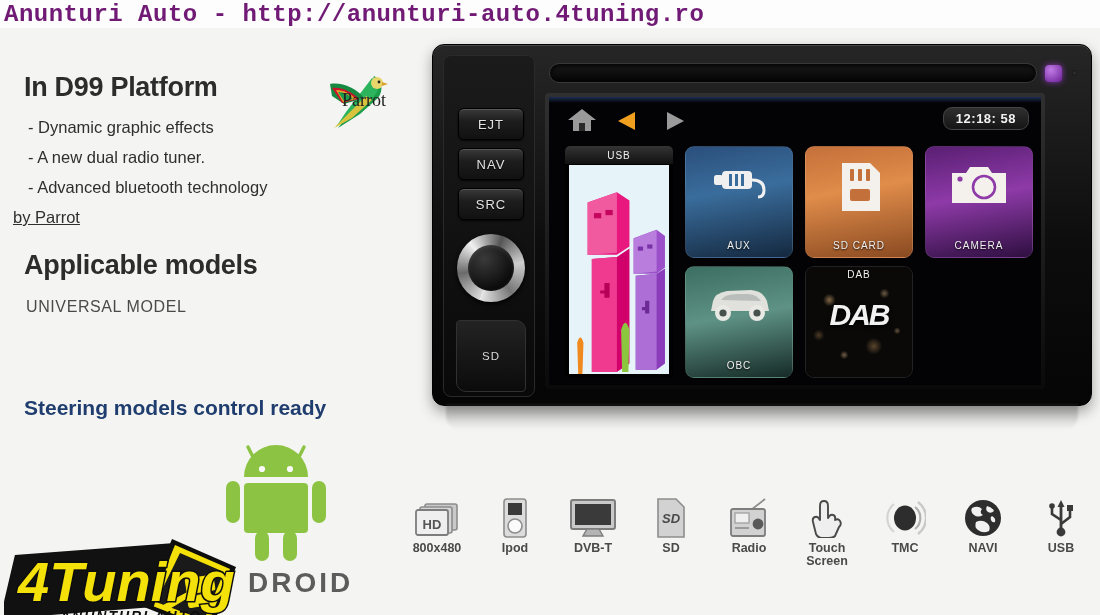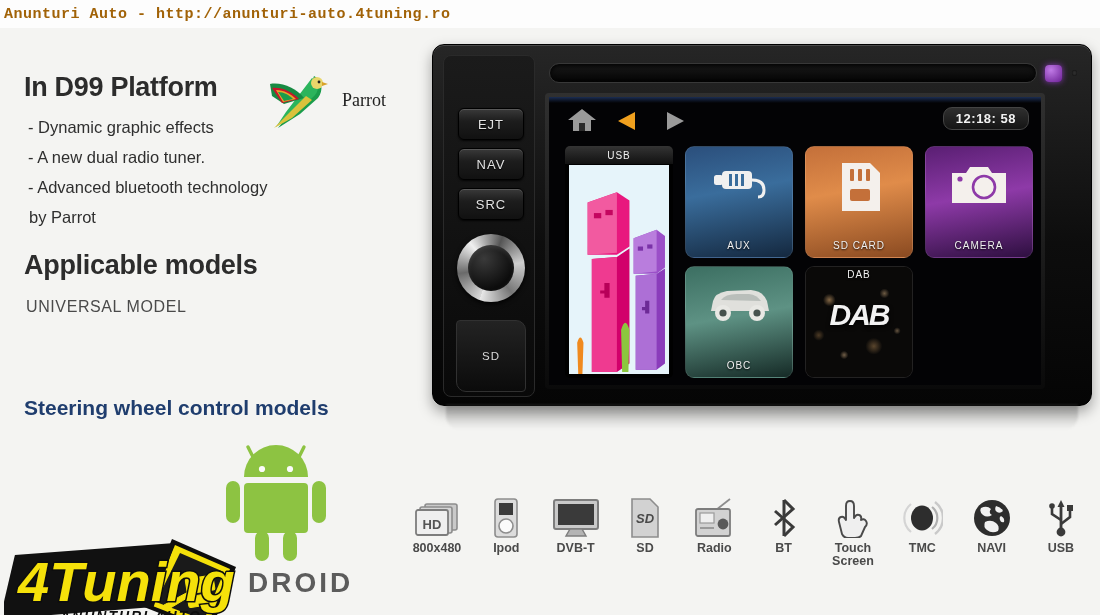--- a/index.html
+++ b/index.html
@@ -19,23 +19,23 @@
     top: 0; left: 0;
     width: 1100px;
     height: 28px;
     background: #fdfdfd;
     display: flex;
     align-items: center;
     z-index: 40;
   }
   #site-header .hdr-text {
     font-family: "Liberation Mono", "DejaVu Sans Mono", monospace;
-    font-size: 15px;
+    font-size: 24px;
     font-weight: bold;
-    color: #a16207;
+    color: #701a75;
     letter-spacing: 0.5px;
     padding-left: 4px;
     white-space: nowrap;
   }
 
   
   #left-col {
     position: absolute;
     left: 0; top: 28px;
     width: 440px;
@@ -43,39 +43,39 @@
   }
   .h-title {
     font-size: 27px;
     font-weight: bold;
     color: #2c2c2c;
     letter-spacing: -0.3px;
   }
   #platform-title { position: absolute; left: 24px; top: 44px; }
   #parrot-logo-wrap {
     position: absolute; left: 262px; top: 42px;
-    width: 150px; height: 62px;
+    width: 150px; height: 62px; text-align: right;
   }
   #parrot-word {
     position: absolute; left: 80px; top: 20px;
     font-family: "Liberation Serif", serif;
     font-size: 18px;
     color: #222;
   }
   .bullet-line {
     position: absolute;
     left: 28px;
     font-size: 16.5px;
     color: #2f2f2f;
     white-space: nowrap;
   }
   #bl0 { top: 90px; }
   #bl1 { top: 120px; }
   #bl2 { top: 150px; }
-  #bl3 { top: 180px; left: 29px; }
+  #bl3 { top: 180px; left: 13px; text-decoration: underline; }
 
   #models-title { position: absolute; left: 24px; top: 222px; }
   #models-value {
     position: absolute; left: 26px; top: 270px;
     font-size: 16px; color: #4a4a4a; letter-spacing: 0.6px;
   }
   #swc-ready {
     position: absolute; left: 24px; top: 368px;
     font-size: 21px; font-weight: bold;
     color: #1f3d6e;
@@ -365,21 +365,21 @@
   </div>
 
   <div class="bullet-line" id="bl0">- Dynamic graphic effects</div>
   <div class="bullet-line" id="bl1">- A new dual radio tuner.</div>
   <div class="bullet-line" id="bl2">- Advanced bluetooth technology</div>
   <div class="bullet-line" id="bl3">by Parrot</div>
 
   <div id="models-title" class="h-title">Applicable models</div>
   <div id="models-value">UNIVERSAL  MODEL</div>
 
-  <div id="swc-ready">Steering wheel control models</div>
+  <div id="swc-ready">Steering models control ready</div>
 
   <div id="android-wrap">
     <svg width="160" height="130" viewBox="0 0 160 130">
       <g fill="#8dc342">
         <path d="M46 16 L40 4" stroke="#8dc342" stroke-width="3.4" stroke-linecap="round"></path>
         <path d="M90 16 L96 4" stroke="#8dc342" stroke-width="3.4" stroke-linecap="round"></path>
         <path d="M36 34 a32 32 0 0 1 64 0 Z"></path>
         <rect x="36" y="40" width="64" height="50" rx="4"></rect>
         <rect x="18" y="38" width="14" height="42" rx="7"></rect>
         <rect x="104" y="38" width="14" height="42" rx="7"></rect>
@@ -596,29 +596,20 @@
         <path d="M24 12 L38 1" stroke="#8d8d8d" stroke-width="1.8"></path>
         <rect x="4" y="11" width="34" height="27" rx="2" fill="#d2d2d2" stroke="#7d7d7d" stroke-width="1.8"></rect>
         <rect x="8" y="15" width="14" height="10" fill="#efefef" stroke="#9a9a9a" stroke-width="1.2"></rect>
         <circle cx="31" cy="26" r="5.4" fill="#5a5a5a"></circle>
         <rect x="8" y="29" width="14" height="2" fill="#9a9a9a"></rect>
       </svg>
     </div>
     <div class="flabel">Radio</div>
   </div>
 
-  <div class="feature">
-    <div class="fi">
-      <svg width="26" height="40" viewBox="0 0 26 40">
-        <path d="M13 2 L22 11 L4 27 M13 38 L22 29 L4 13" stroke="#3a3a3a" stroke-width="3" fill="none"></path>
-        <path d="M13 2 L13 38" stroke="#3a3a3a" stroke-width="3"></path>
-      </svg>
-    </div>
-    <div class="flabel">BT</div>
-  </div>
 
   <div class="feature">
     <div class="fi">
       <svg width="32" height="40" viewBox="0 0 32 40">
         <path d="M13 3 q4 0 4 5 l0 12 q2 -4 5 -3 q3 1 2 5 q3 -2 5 1 q2 3 -1 6 l-4 9 q-2 2 -6 2 l-7 0 q-4 0 -6 -4 L2 24 q-1 -4 2 -5 q3 -1 5 3 L9 8 q0 -5 4 -5 z" fill="#efefef" stroke="#4a4a4a" stroke-width="1.9" stroke-linejoin="round"></path>
       </svg>
     </div>
     <div class="flabel"><span style="white-space:pre-line">Touch
 Screen</span></div>
   </div>

